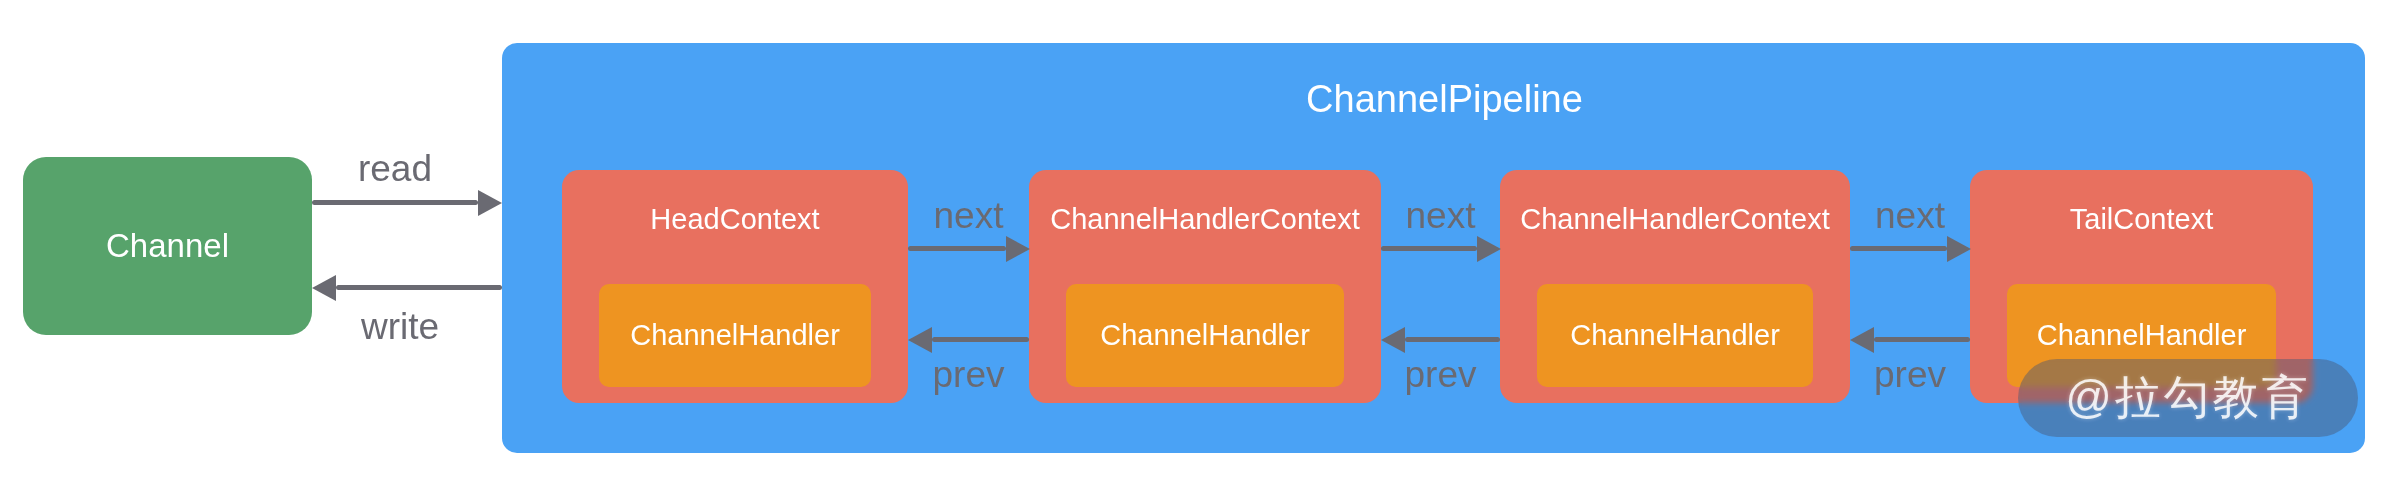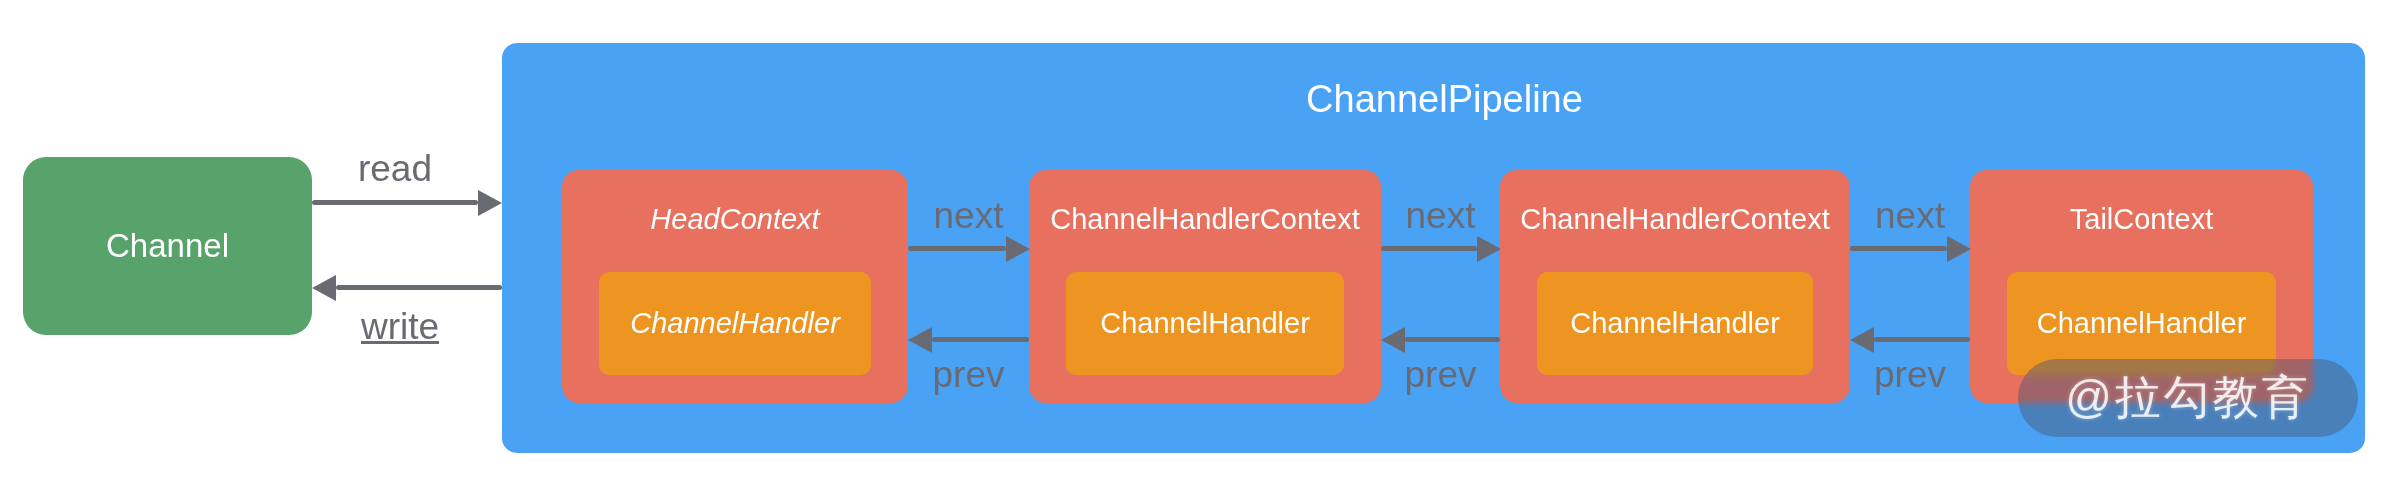--- a/index.html
+++ b/index.html
@@ -24,30 +24,30 @@
     position:absolute; left:0; right:0; top:36px; text-align:center;
     color:#ffffff; font-size:38px; line-height:40px;padding-left:22px;
   }
 
   
   .context-box{
     position:absolute; top:127px; height:233px;
     background:#E8705F; border-radius:17px;
     display:flex; flex-direction:column;
   }
-  .ctx1{ left:60px;   width:346px;font-style:italic; }
+  .ctx1{ left:60px;   width:346px; }
   .ctx2{ left:527px;  width:352px; }
   .ctx3{ left:998px;  width:350px; }
   .ctx4{ left:1468px; width:343px; }
   .context-title{
     height:98px; display:flex; align-items:center; justify-content:center;
     color:#ffffff; font-size:29px;
   }
   .handler-box{
-    margin:4px 37px; height:103px; background:#EE9421; border-radius:10px;
+    margin:16px 37px; height:103px; background:#EE9421; border-radius:10px;
     display:flex; align-items:center; justify-content:center;
     color:#ffffff; font-size:29px;
   }
 
   
   .hline{ position:absolute; height:5px; background:#6A6A72; border-radius:2.5px; }
   .ah{ position:absolute; width:0; height:0;
        border-top:13px solid transparent; border-bottom:13px solid transparent; }
   .ah.r{ border-left:24px solid #6A6A72; }
   .ah.l{ border-right:24px solid #6A6A72; }
@@ -55,21 +55,21 @@
     position:absolute; text-align:center; color:#6A6A72;
     font-size:37px; line-height:30px;
   }
 
   
   .read-label { left:312px; width:166px; top:154px; }
   .read-line  { left:312px; top:200px; width:166px; }
   .read-head  { left:478px; top:190px; }
   .write-line { left:336px; top:285px; width:166px; }
   .write-head { left:312px; top:275px; }
-  .write-label{ left:312px; width:176px; top:312px;text-decoration:underline; }
+  .write-label{ left:312px; width:176px; top:312px; }
 
   
   .n1-line{ left:406px;  top:203px; width:98px; } .n1-head{ left:504px;  top:193px; }
   .n2-line{ left:879px;  top:203px; width:96px; } .n2-head{ left:975px;  top:193px; }
   .n3-line{ left:1348px; top:203px; width:97px; } .n3-head{ left:1445px; top:193px; }
   .p1-head{ left:406px;  top:284px; } .p1-line{ left:430px;  top:294px; width:97px; }
   .p2-head{ left:879px;  top:284px; } .p2-line{ left:903px;  top:294px; width:95px; }
   .p3-head{ left:1348px; top:284px; } .p3-line{ left:1372px; top:294px; width:96px; }
   .nl1{ left:406px;  width:121px; top:158px; }
   .nl2{ left:879px;  width:119px; top:158px; }

